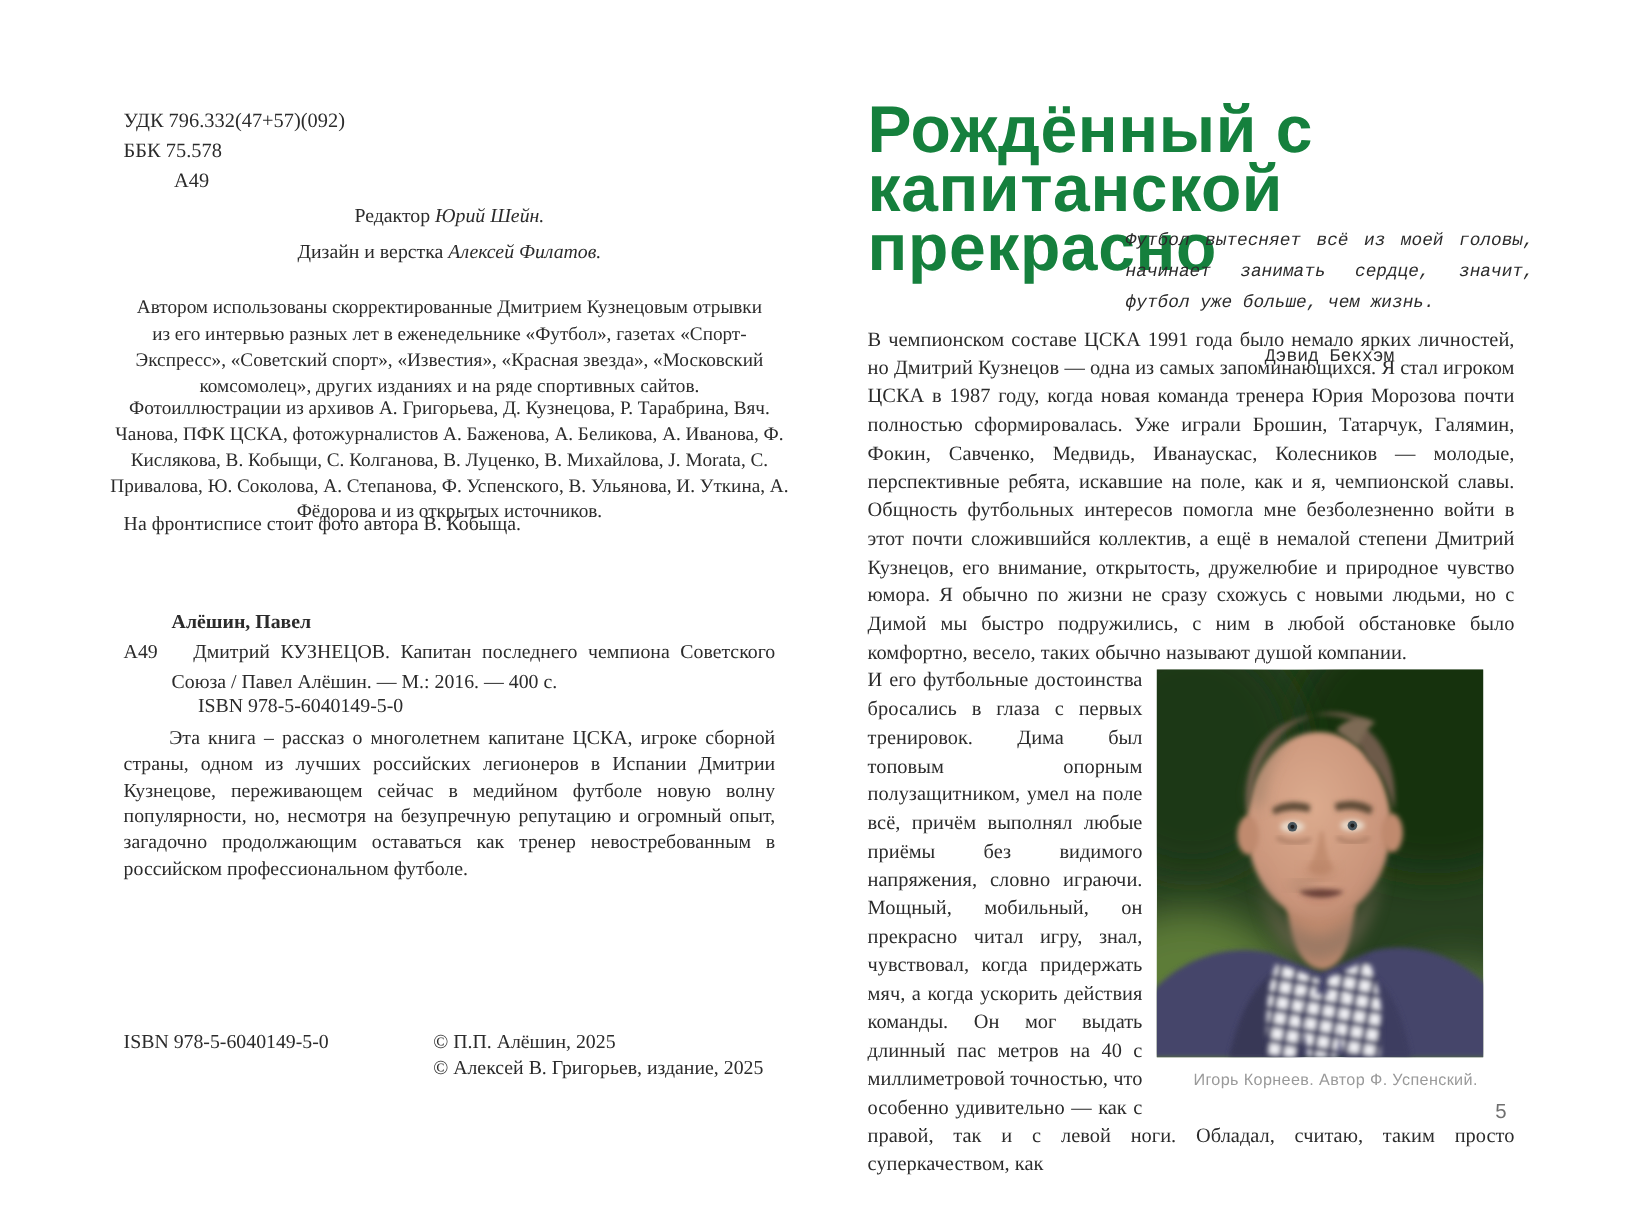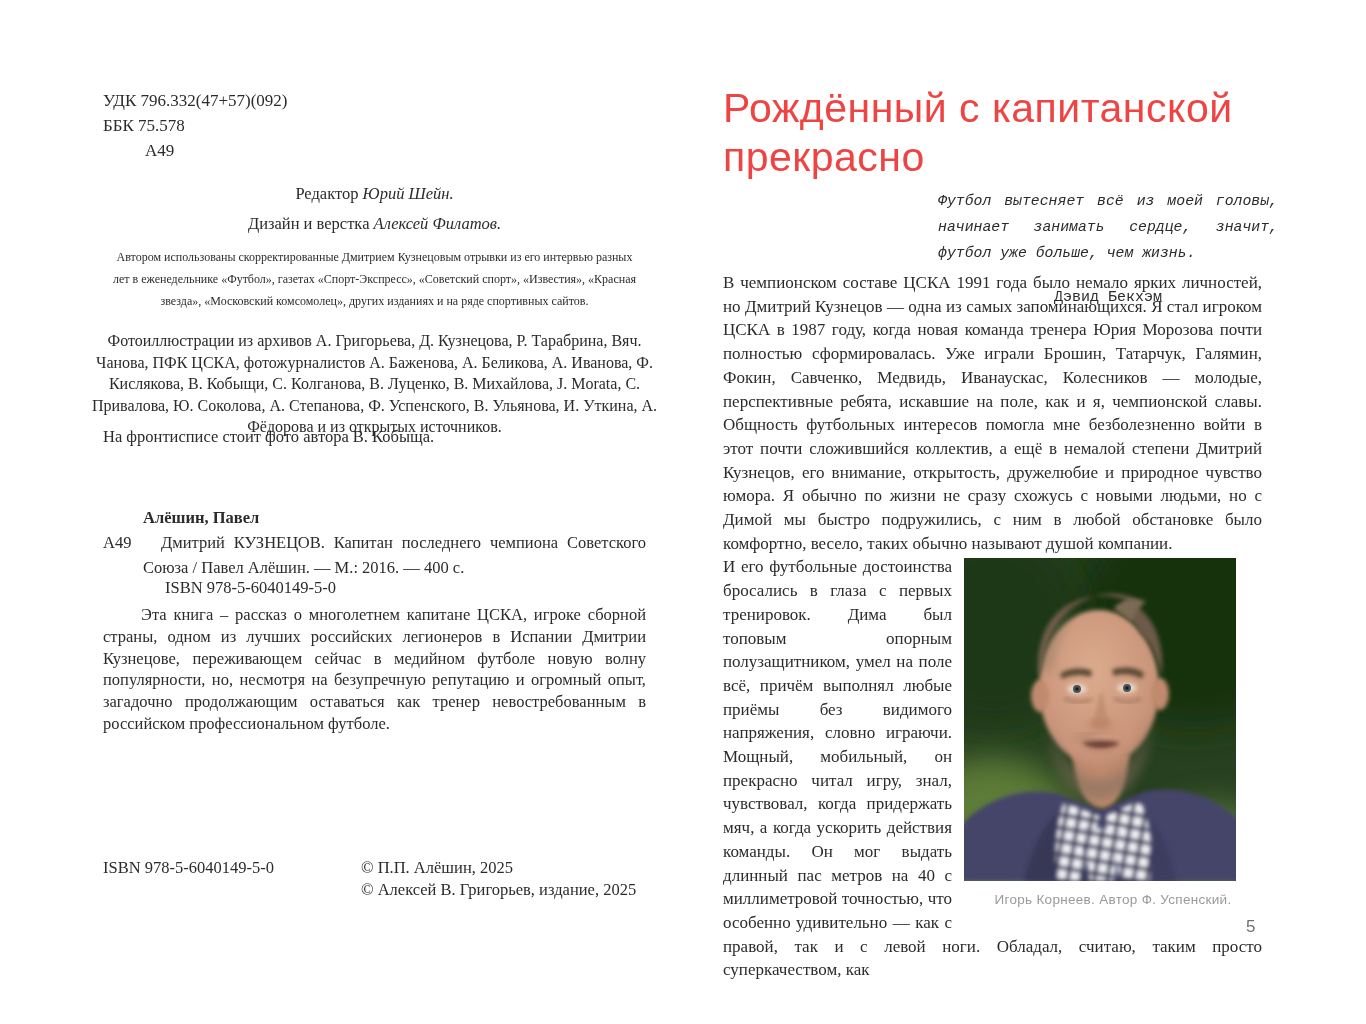--- a/index.html
+++ b/index.html
@@ -22,28 +22,28 @@
     position: absolute;
     left: 103px; top: 0;
     width: 543px; height: 1024px;
   }
   .abs { position: absolute; }
 
   .udk-block { top: 88px; left: 0; font-size: 17px; line-height: 25px; }
   .udk-indent { padding-left: 42px; }
 
   .editor-block {
-    top: 179px; left: 0; width: 543px;
+    top: 165px; left: 0; width: 543px;
     text-align: center; font-size: 16.5px; line-height: 30px;
   }
   .editor-block .name { font-style: italic; }
 
   .sources-note {
     top: 246px; left: 6px; width: 531px;
-    text-align: center; font-size: 12px; line-height: 22px;
+    text-align: center; font-size: 16px; line-height: 22px;
   }
   .photo-credits {
     top: 330px; left: -12px; width: 567px;
     text-align: center; font-size: 16px; line-height: 21.5px;
   }
   .frontispiece-note {
     top: 427px; left: 0; width: 543px;
     font-size: 16.5px;
   }
 
@@ -67,23 +67,23 @@
 
   
   .right-page {
     position: absolute;
     left: 723px; top: 0;
     width: 539px; height: 1024px;
   }
   .chapter-title {
     top: 84px; left: 0; width: 539px;
     font-family: "Liberation Sans", sans-serif;
-    font-size: 41px; line-height: 49px;
-    font-weight: 400;
-    color: #ef4444;
+    font-size: 55px; line-height: 49px;
+    font-weight: 700;
+    color: #15803d;
     letter-spacing: 0.5px;
   }
   .epigraph-block {
     top: 188px; left: 215px; width: 340px;
     font-size: 14.8px; line-height: 26px;
     font-style: italic;
     text-align: justify;
     font-family: Liberation Mono, monospace;
   }
   .epigraph-author {

